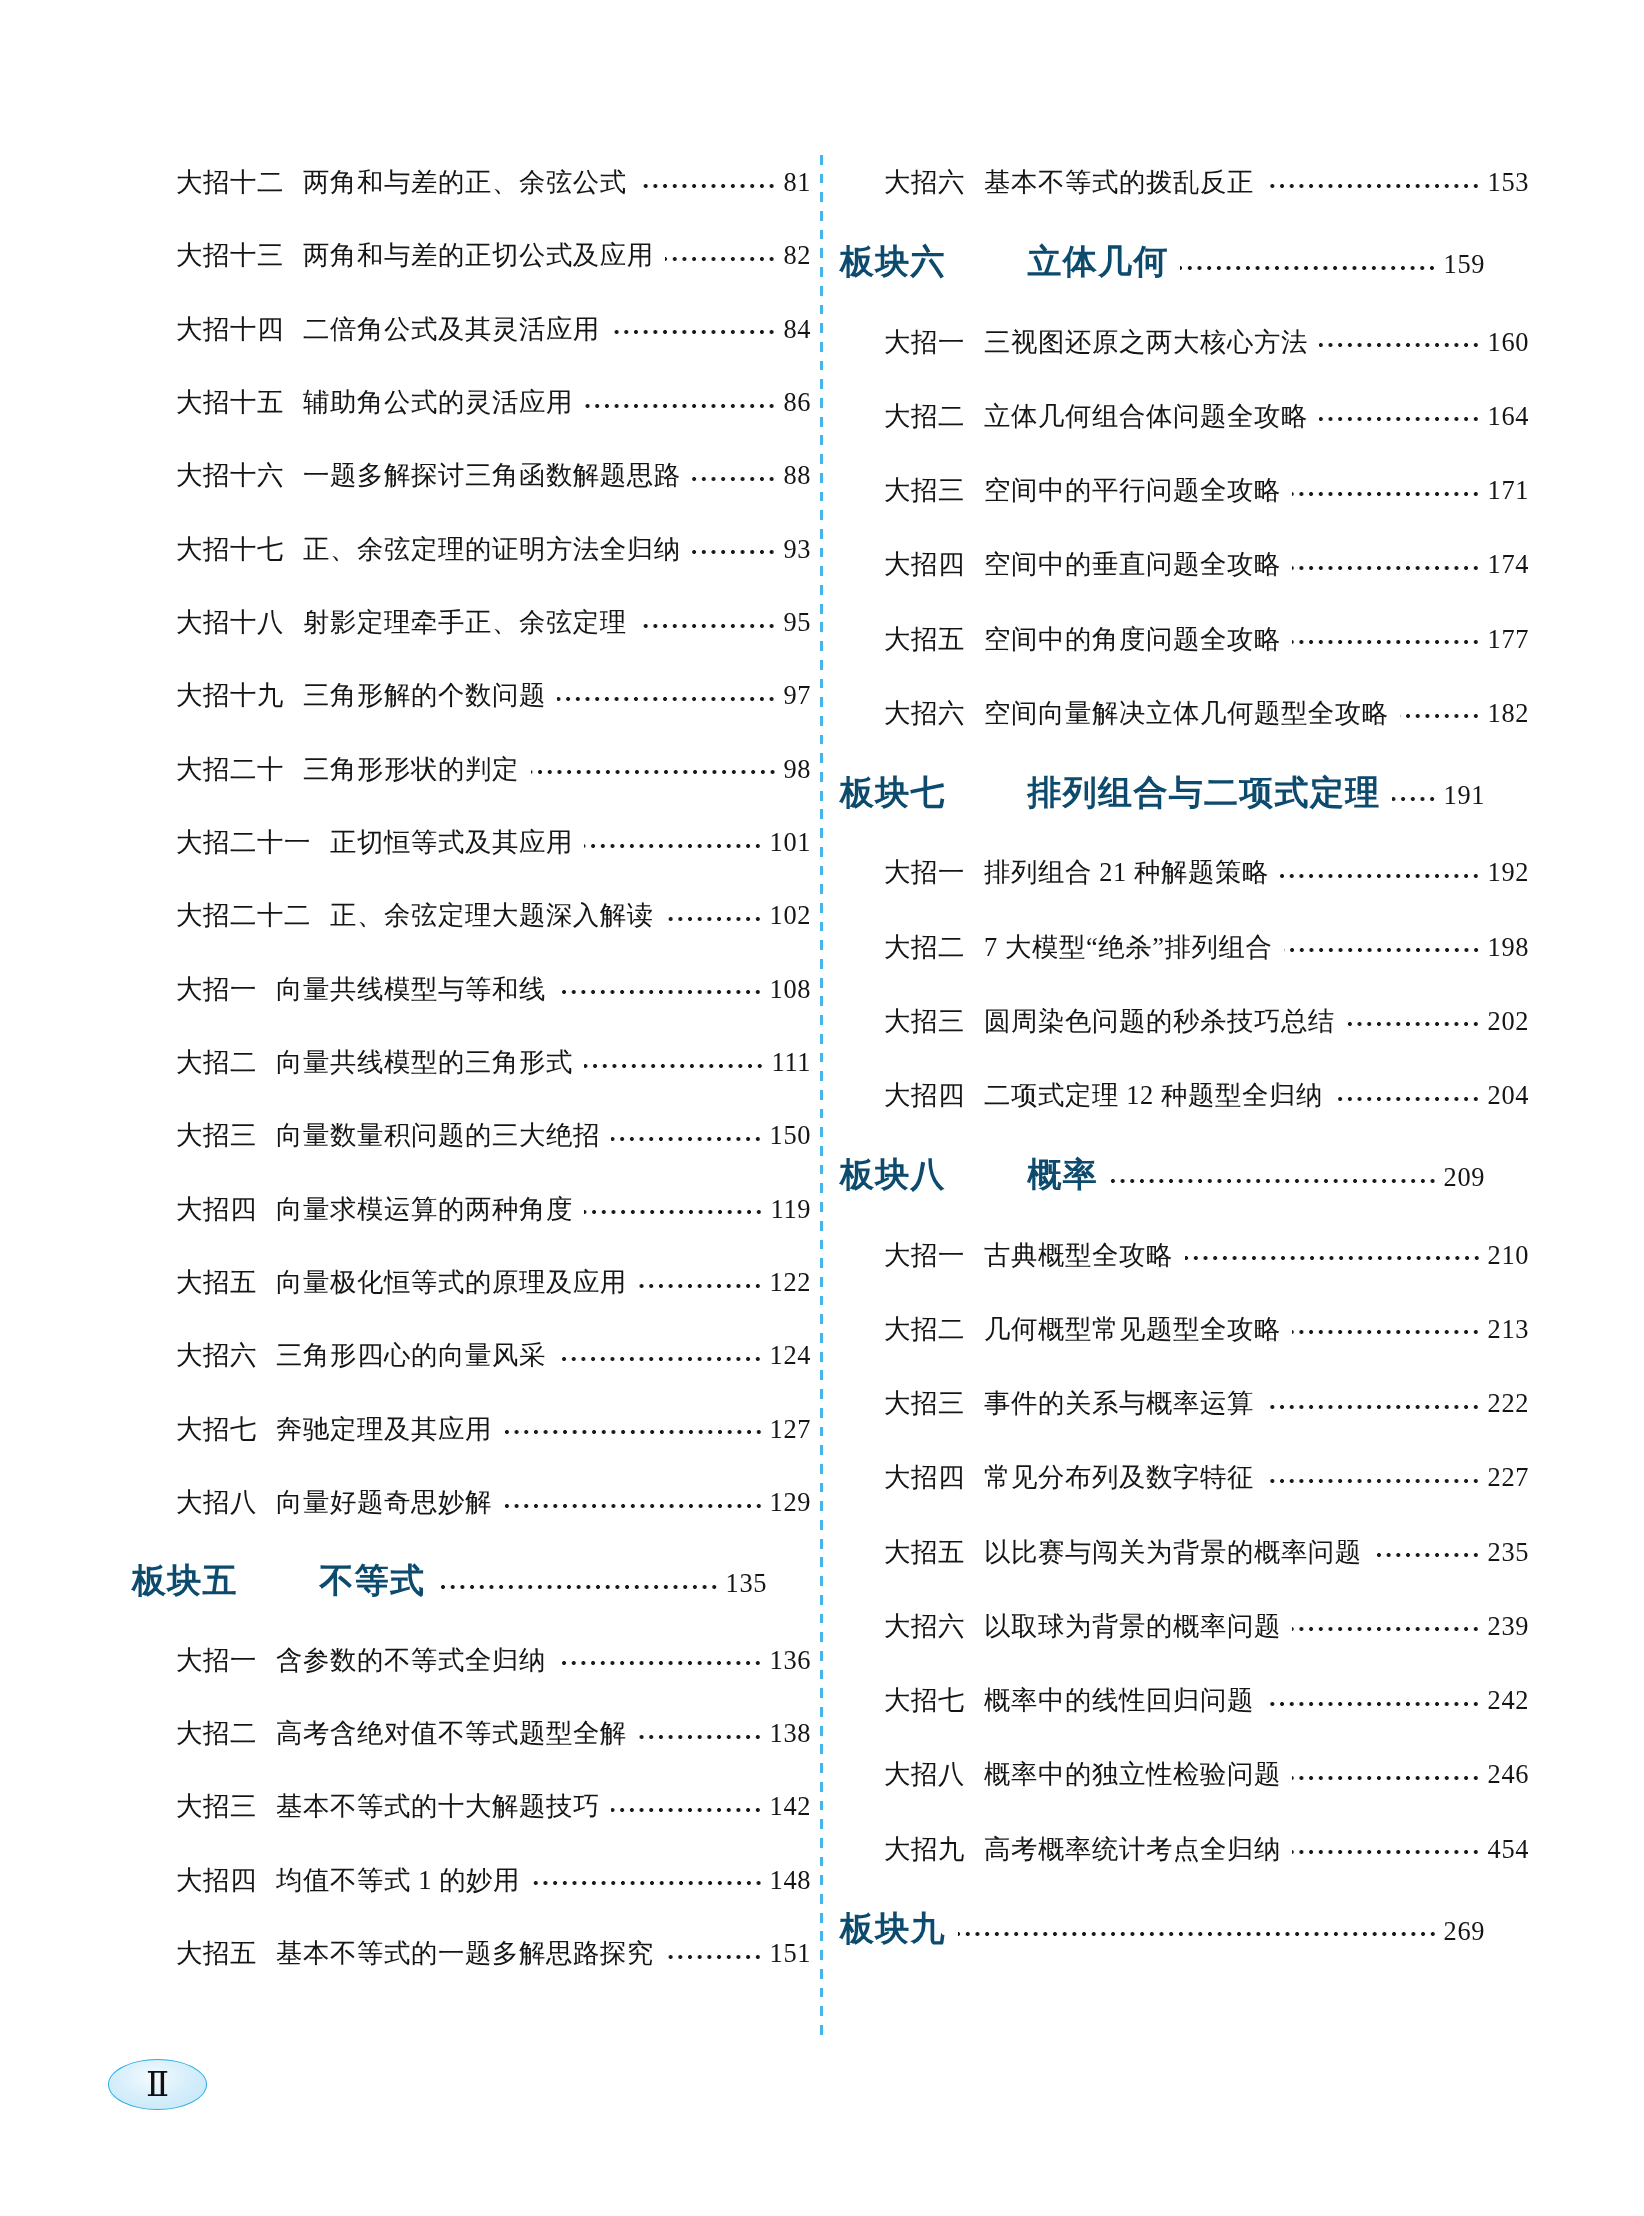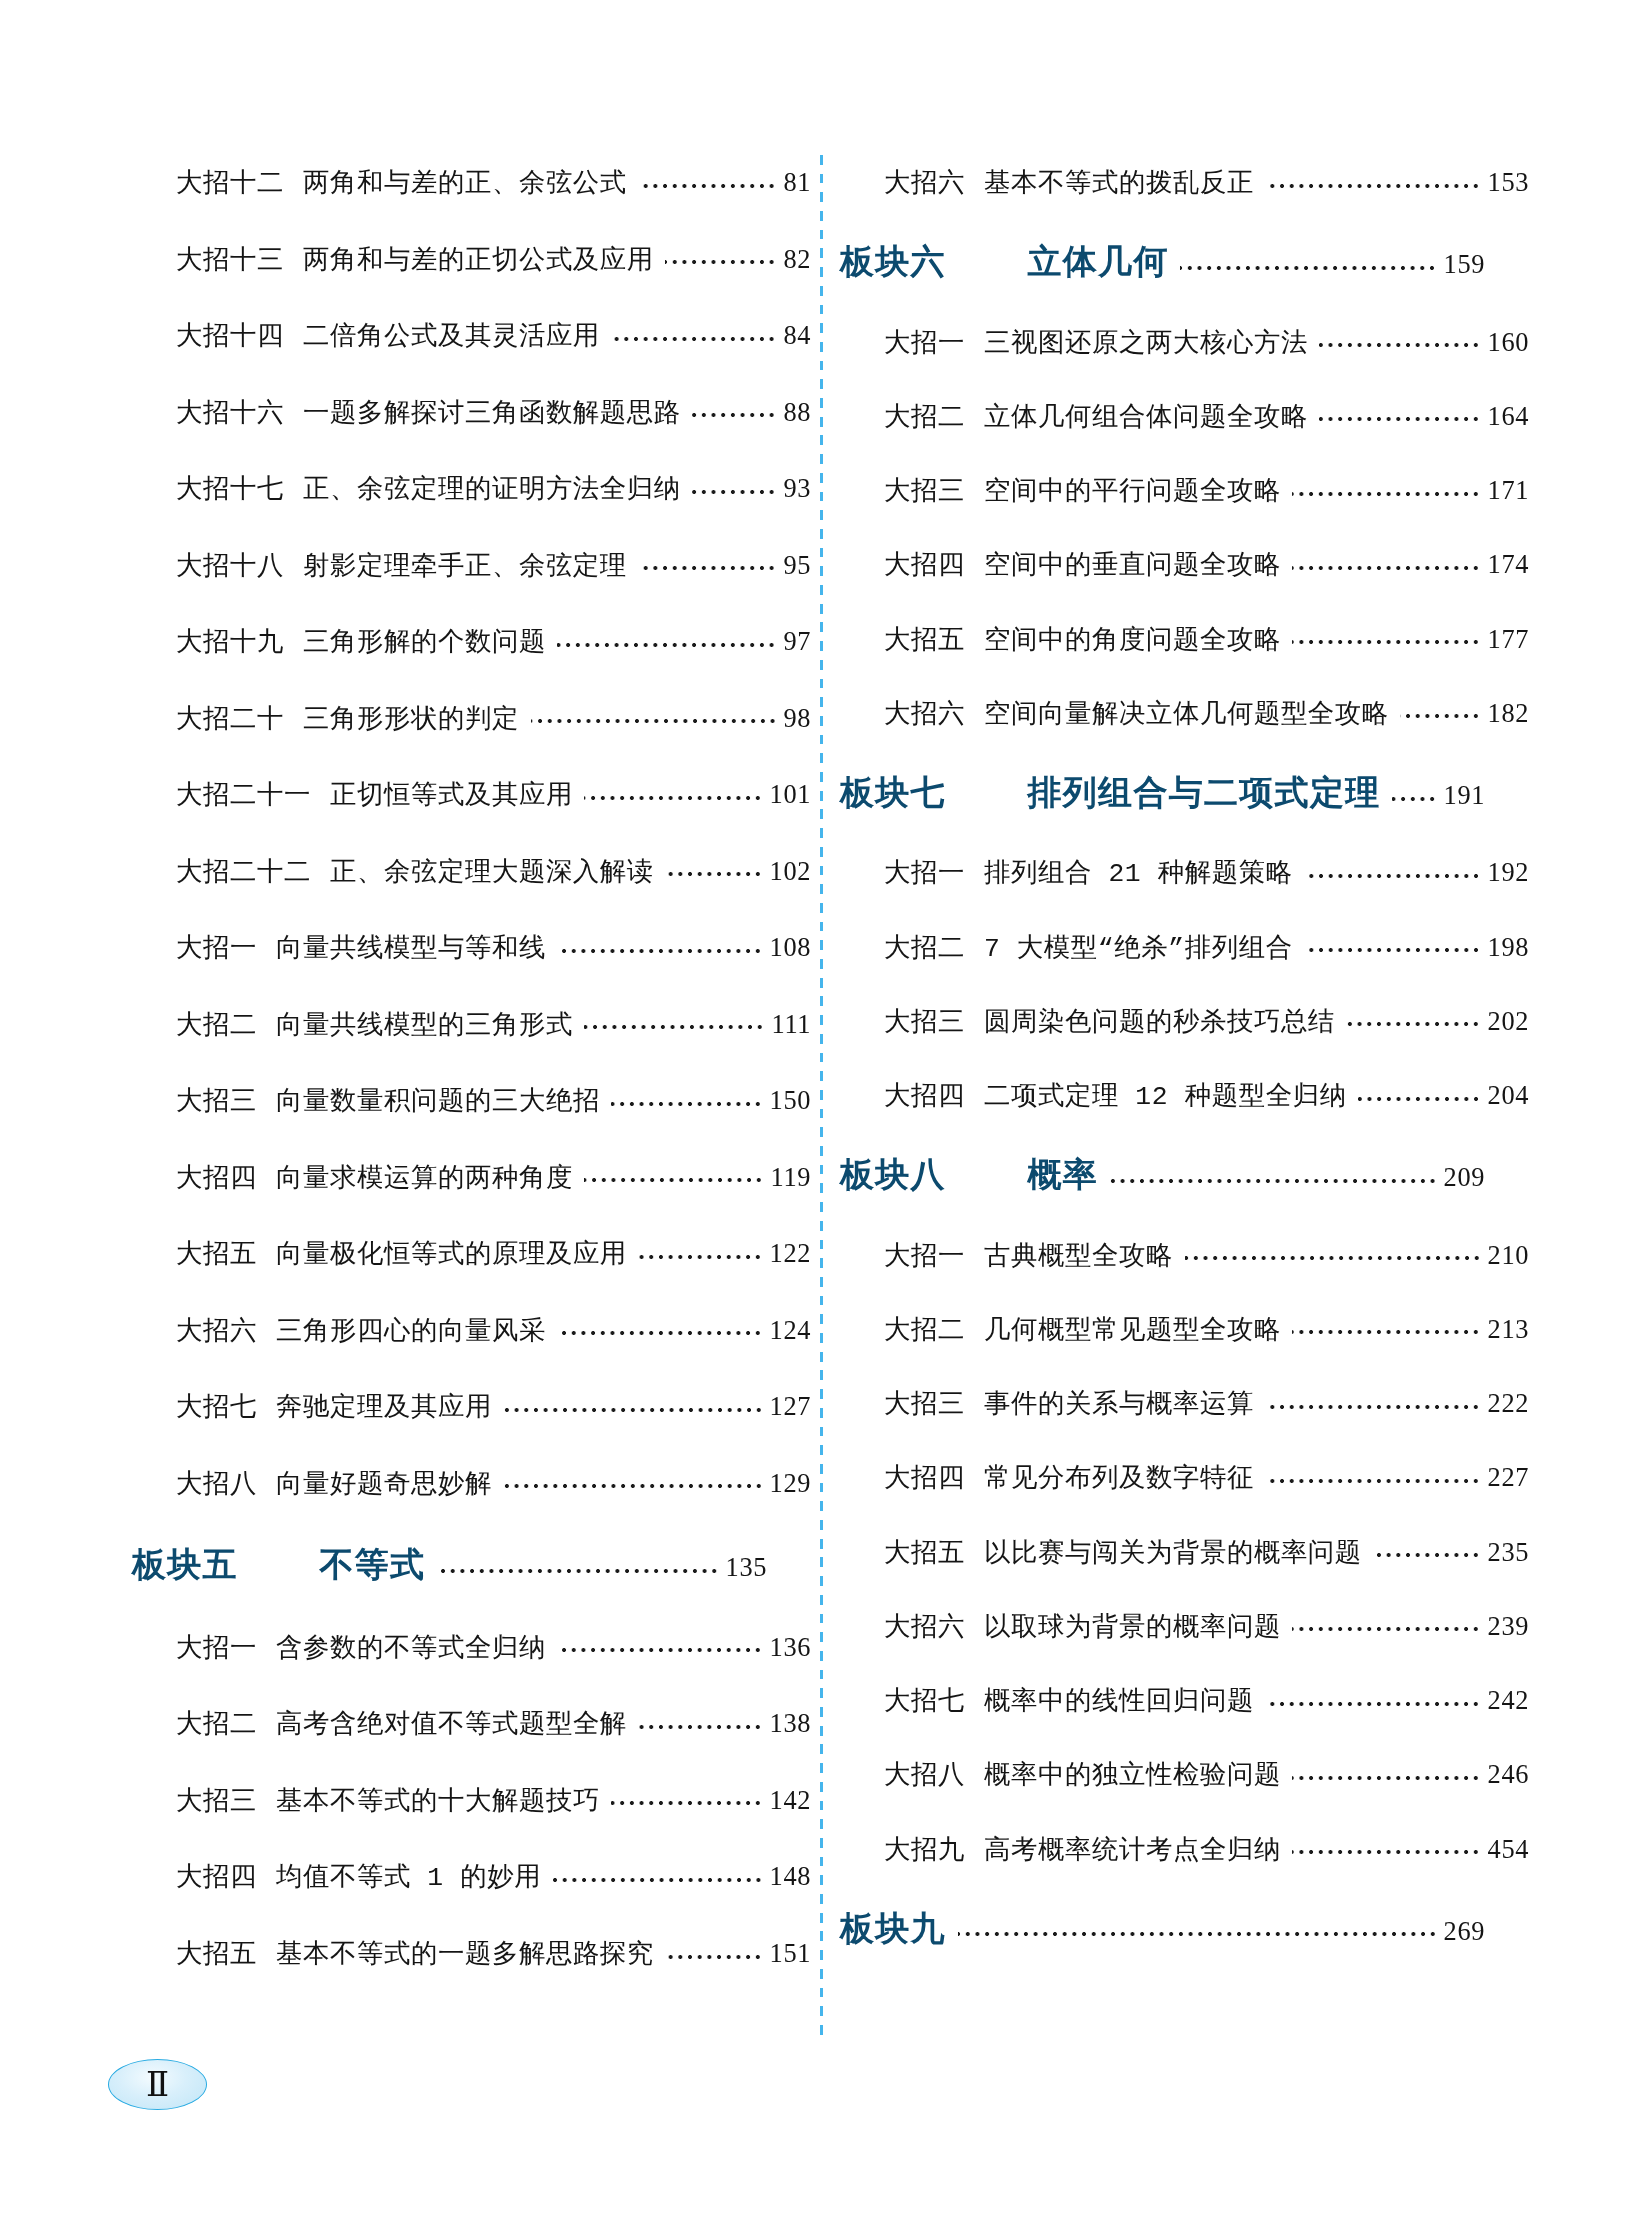--- a/index.html
+++ b/index.html
@@ -26,21 +26,21 @@
 
   .row.item { padding-left: 44px; }
   .row.item .label,
   .row.item .title,
   .pagenum {
     font-size: 26.4px;
     color: #151515;
     white-space: nowrap;
     letter-spacing: 0.6px;
   }
-  .row.item .title { margin-left: 0.72em; font-family: Liberation Mono, monospace; }
+  .row.item .title { margin-left: 0.72em; }
 
   .row.section .label,
   .row.section .title {
     font-family: "Liberation Sans", "DejaVu Sans", sans-serif;
     font-weight: bold;
     font-size: 34px;
     color: #0c4a6e;
     white-space: nowrap;
     letter-spacing: 1.3px;
   }
@@ -109,20 +109,26 @@
         <span class="leader"></span>
         <span class="pagenum">82</span>
       </div>
       <div class="row item">
         <span class="label">大招十四</span>
         <span class="title">二倍角公式及其灵活应用</span>
         <span class="leader"></span>
         <span class="pagenum">84</span>
       </div>
       <div class="row item">
+        <span class="label">大招十五</span>
+        <span class="title">辅助角公式的灵活应用</span>
+        <span class="leader"></span>
+        <span class="pagenum">86</span>
+      </div>
+      <div class="row item">
         <span class="label">大招十六</span>
         <span class="title">一题多解探讨三角函数解题思路</span>
         <span class="leader"></span>
         <span class="pagenum">88</span>
       </div>
       <div class="row item">
         <span class="label">大招十七</span>
         <span class="title">正、余弦定理的证明方法全归纳</span>
         <span class="leader"></span>
         <span class="pagenum">93</span>

